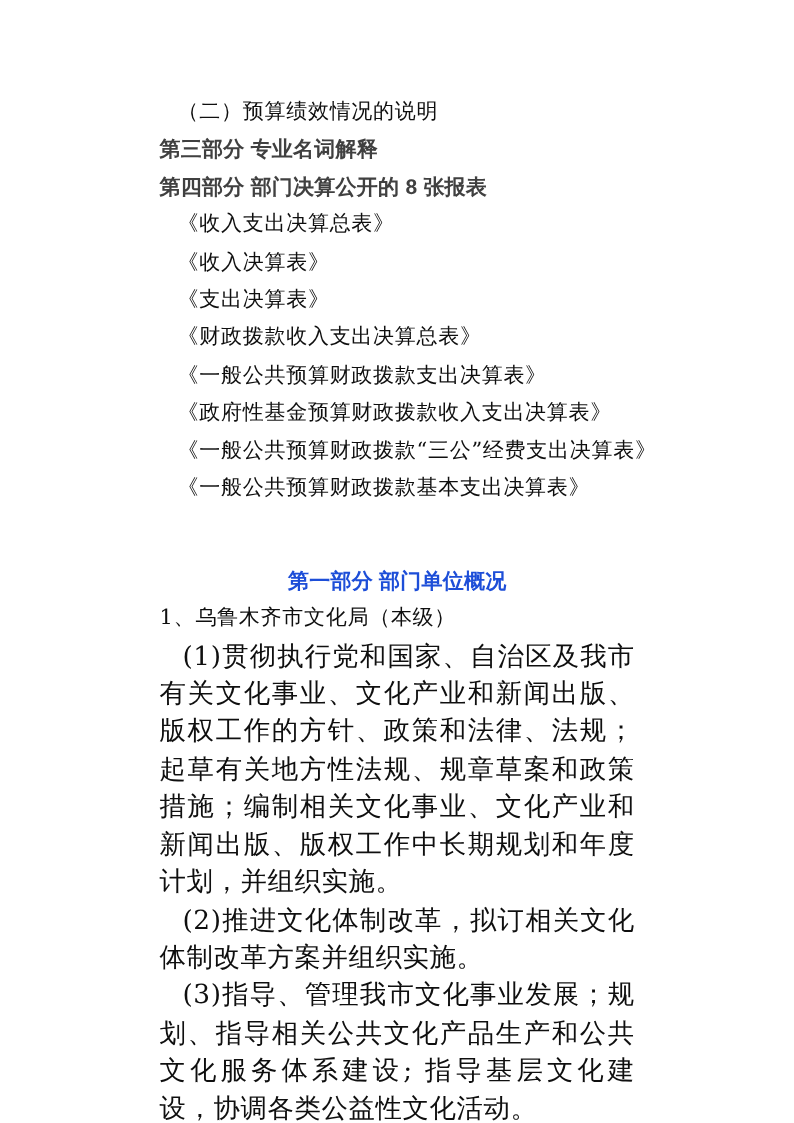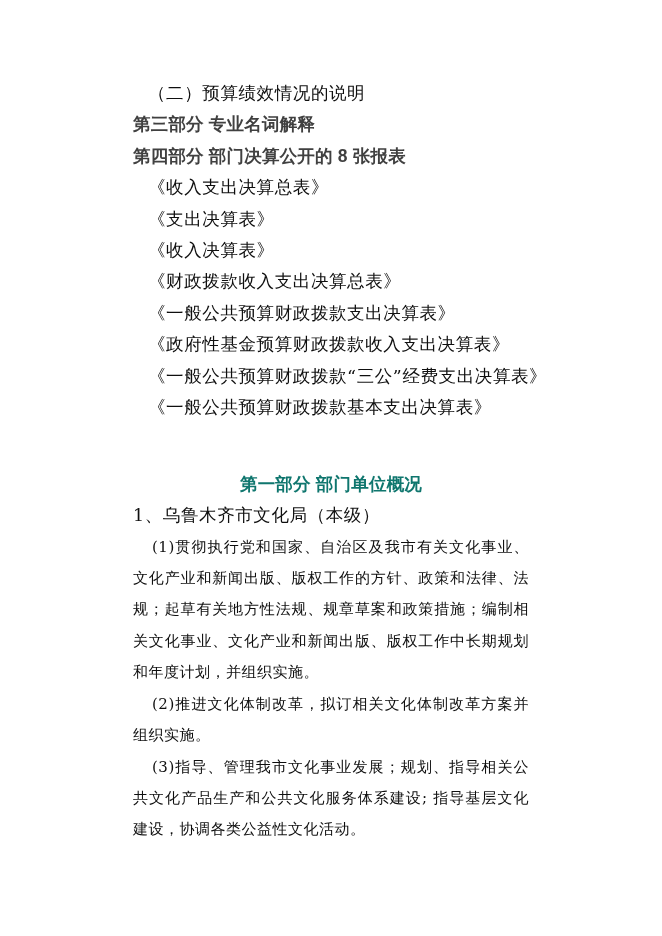--- a/index.html
+++ b/index.html
@@ -58,34 +58,34 @@
     padding-left: 15px;
   }
 
   .center-heading {
     text-align: center;
     font-family: "Liberation Sans", "DejaVu Sans", sans-serif;
     font-weight: 700;
     font-size: 17.5px;
     line-height: 31.4px;
     letter-spacing: 0.2px;
-    color: #0f766e;
+    color: #1d4ed8;
   }
 
   .spacer {
     height: 31.4px;
   }
   .spacer-sm {
     height: 14px;
   }
 
   
   .para {
     font-family: "DejaVu Serif", "Liberation Serif", serif;
-    font-size: 15px;
+    font-size: 22px;
     line-height: 31.4px;
     letter-spacing: 0.5px;
     text-align: justify;
     text-justify: inter-character;
     text-indent: 19px;
     margin: 0;
     color: #0f0f0f;
     word-break: break-all;
   }
   .para:last-child { margin-bottom: 16px; }
@@ -96,22 +96,22 @@
 <div class="page">
   <div class="content">
 
     <div class="line kai indent-half">（二）预算绩效情况的说明</div>
 
     <div class="line hei">第三部分  专业名词解释</div>
 
     <div class="line hei">第四部分  部门决算公开的 8 张报表</div>
 
     <div class="line kai indent-half">《收入支出决算总表》</div>
+    <div class="line kai indent-half">《收入决算表》</div>
     <div class="line kai indent-half">《支出决算表》</div>
-    <div class="line kai indent-half">《收入决算表》</div>
     <div class="line kai indent-half">《财政拨款收入支出决算总表》</div>
     <div class="line kai indent-half">《一般公共预算财政拨款支出决算表》</div>
     <div class="line kai indent-half">《政府性基金预算财政拨款收入支出决算表》</div>
     <div class="line kai indent-half">《一般公共预算财政拨款“三公”经费支出决算表》</div>
     <div class="line kai indent-half">《一般公共预算财政拨款基本支出决算表》</div>
 
     <div class="spacer"></div>
     <div class="spacer-sm"></div>
 
     <div class="center-heading">第一部分  部门单位概况</div>

